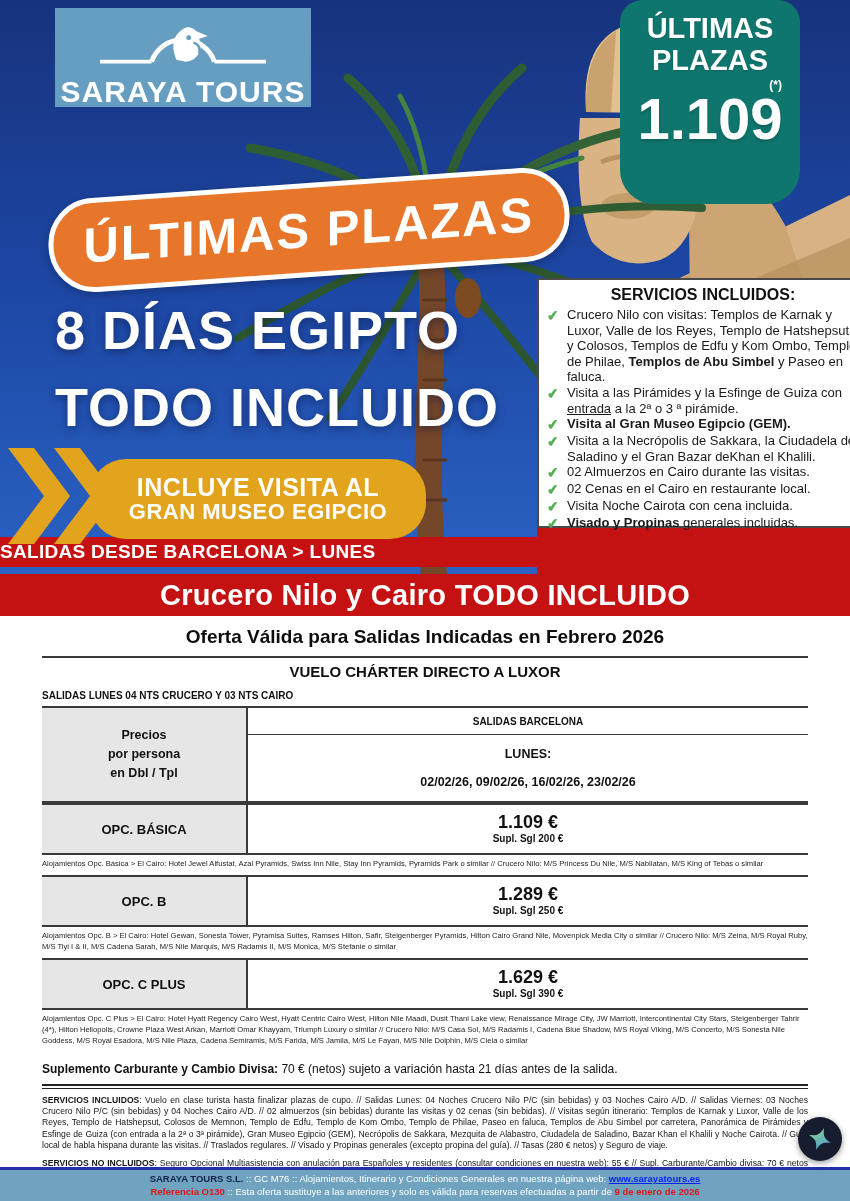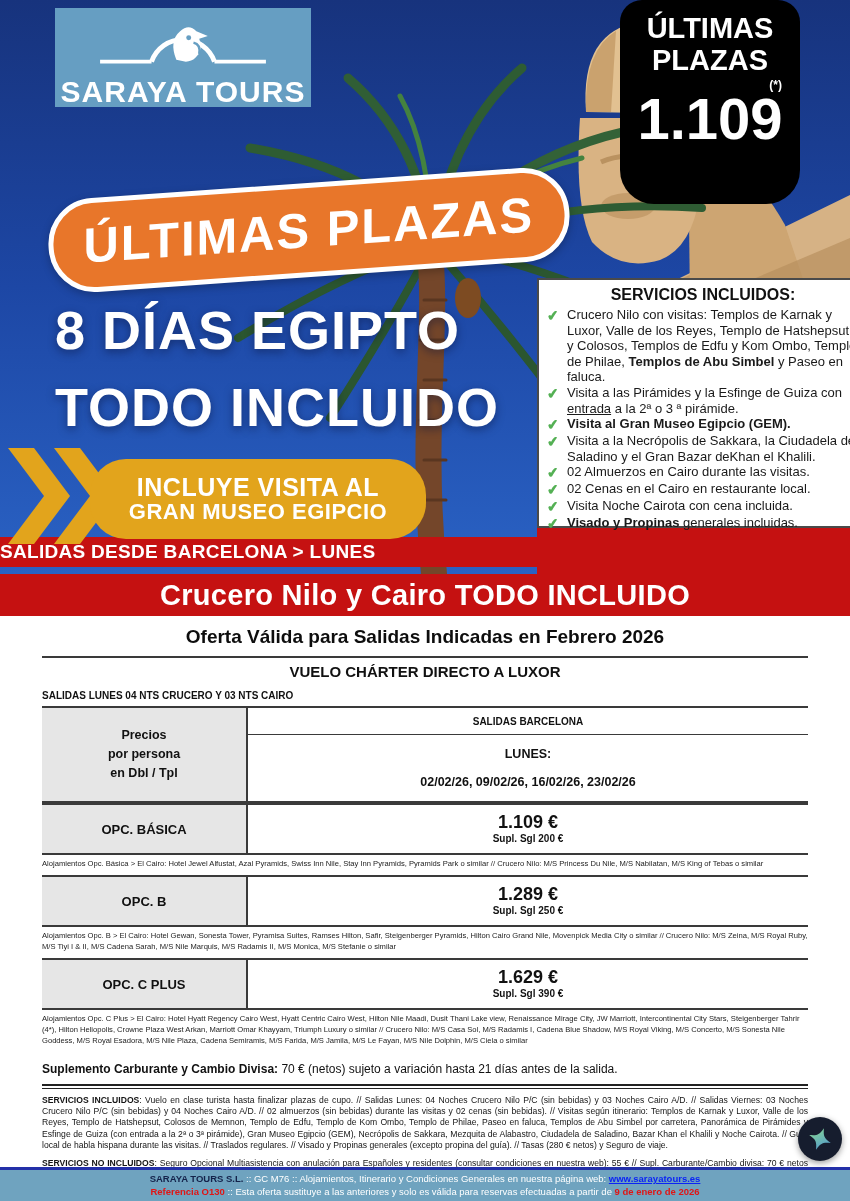--- a/index.html
+++ b/index.html
@@ -8,21 +8,21 @@
 
   
   .hero{position:absolute;left:0;top:0;width:850px;height:574px;overflow:hidden;}
   .hero svg.scene{position:absolute;left:0;top:0;width:100%;height:100%;display:block;}
 
   .logo-box{position:absolute;left:55px;top:8px;width:256px;height:99px;background:#669ec2;
             display:flex;flex-direction:column;align-items:center;justify-content:flex-start;z-index:3;}
   .logo-box .falcon{width:190px;height:64px;margin-top:6px;}
   .brand-name{color:#fff;font-size:30px;font-weight:700;letter-spacing:1px;line-height:1;margin-top:2px;}
 
-  .price-badge{position:absolute;left:620px;top:0;width:180px;height:204px;background:#000000;
+  .price-badge{position:absolute;left:620px;top:0;width:180px;height:204px;background:#0f766e;
                border-radius:22px 22px 34px 34px;z-index:3;text-align:center;color:#fff;padding-top:12px;box-sizing:border-box;}
   .price-badge .bl{font-size:29px;font-weight:800;line-height:1.12;text-shadow:0 1px 2px rgba(0,0,0,.15);}
   .price-badge .ast{display:block;text-align:right;padding-right:18px;font-size:12px;font-weight:700;line-height:1;margin-top:2px;}
   .price-badge .big{font-size:58px;font-weight:800;line-height:.95;text-shadow:0 2px 3px rgba(0,0,0,.2);}
 
   .ribbon{position:absolute;left:48px;top:183px;width:512px;height:84px;background:#e8762a;
           border:5px solid #fff;border-radius:46px;transform:rotate(-4deg);z-index:3;
           display:flex;align-items:center;justify-content:center;box-shadow:0 3px 8px rgba(0,0,0,.25);}
   .ribbon span{color:#fff;font-size:49px;font-weight:800;letter-spacing:2px;transform:skewX(-4deg);white-space:nowrap;}
 

